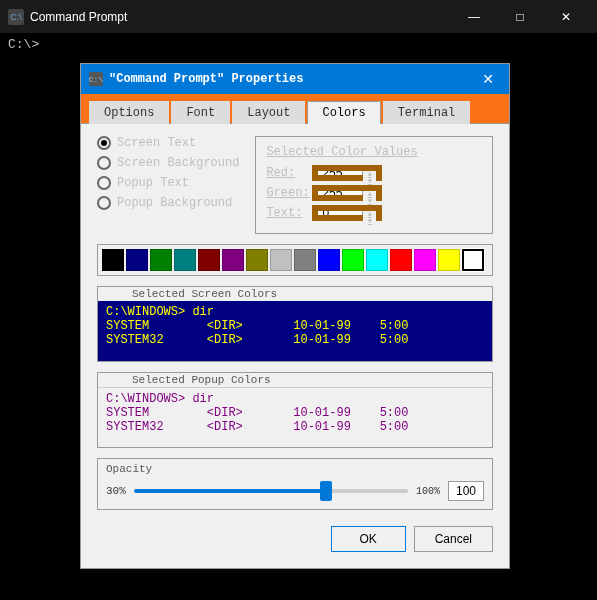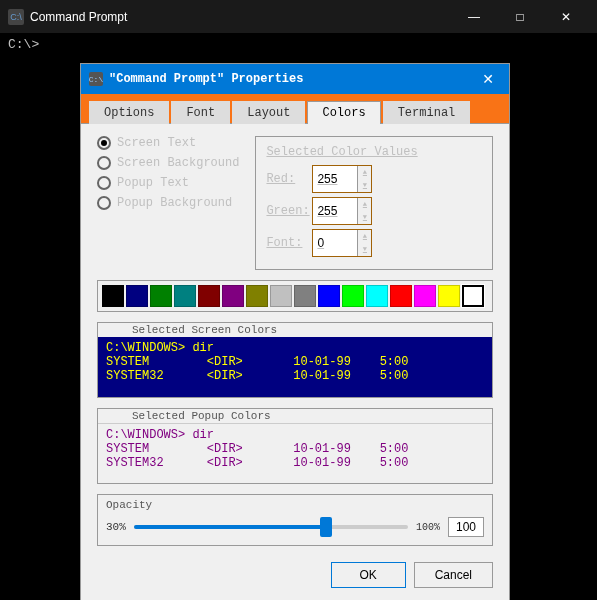--- a/index.html
+++ b/index.html
@@ -161,23 +161,23 @@
     }
     .color-row {
       display: flex;
       align-items: center;
       margin-bottom: 4px;
       gap: 4px;
     }
     .color-label { font-size: 12px; width: 42px; }
     .color-spinner {
       display: flex;
-      border: 1px solid #a16207;
+      border: 6px solid #a16207;
       background: white;
-      height: 28px;
+      height: 16px;
     }
     .spinner-input {
       width: 44px;
       border: none;
       outline: none;
       font-size: 12px;
       padding: 0 4px;
       background: white;
     }
     .spinner-arrows {
@@ -399,21 +399,21 @@
             <span class="color-label">Green:</span>
             <div class="color-spinner">
               <input class="spinner-input" type="text" value="255" style="">
               <div class="spinner-arrows">
                 <div class="spinner-up">▲</div>
                 <div class="spinner-down">▼</div>
               </div>
             </div>
           </div>
           <div class="color-row">
-            <span class="color-label">Font:</span>
+            <span class="color-label">Text:</span>
             <div class="color-spinner">
               <input class="spinner-input" type="text" value="0" style="">
               <div class="spinner-arrows">
                 <div class="spinner-up">▲</div>
                 <div class="spinner-down">▼</div>
               </div>
             </div>
           </div>
         </div>
       </div>

